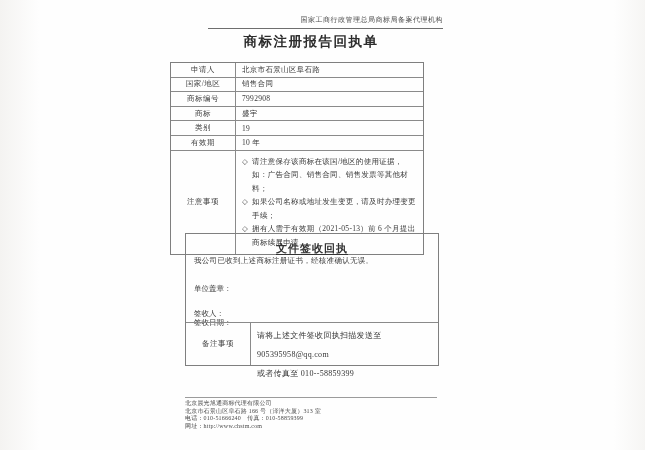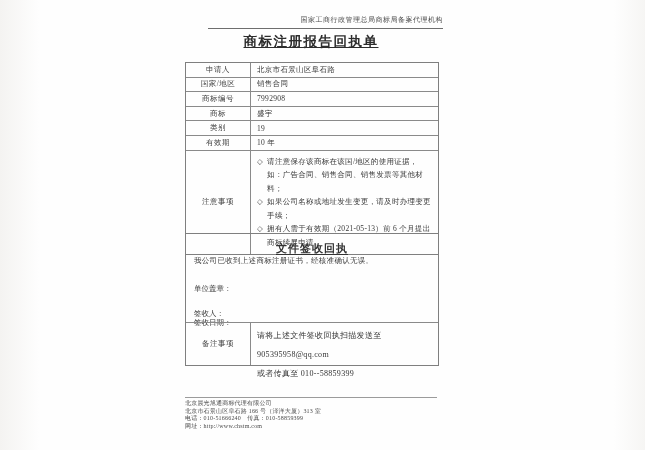--- a/index.html
+++ b/index.html
@@ -16,25 +16,25 @@
   }
   
   .agency-line{
     position:absolute;top:15px;left:208px;width:235px;
     text-align:right;font-size:7px;letter-spacing:.5px;color:#4c4c4c;
     padding-bottom:3px;border-bottom:1px solid #6e6e6e;
   }
   .doc-title{
     position:absolute;top:33px;left:185px;width:252px;
     text-align:center;font-size:13.5px;font-weight:bold;
-    letter-spacing:1.5px;color:#2d2d2d;text-decoration:underline;
+    letter-spacing:1.5px;color:#2d2d2d;
   }
   
   .info-table{
-    position:absolute;top:62px;left:185px;width:252px;
+    position:absolute;top:62px;left:170px;width:252px;
     border:1px solid #7f7f7f;background:transparent;
     font-size:7.5px;
   }
   .info-row{display:flex;border-bottom:1px solid #8a8a8a;height:13.6px;}
   .info-row.notice-row{height:auto;border-bottom:none;}
   .cell-label{
     width:64px;flex:0 0 64px;border-right:1px solid #8a8a8a;
     display:flex;align-items:center;justify-content:center;
     letter-spacing:.5px;color:#404040;
   }

